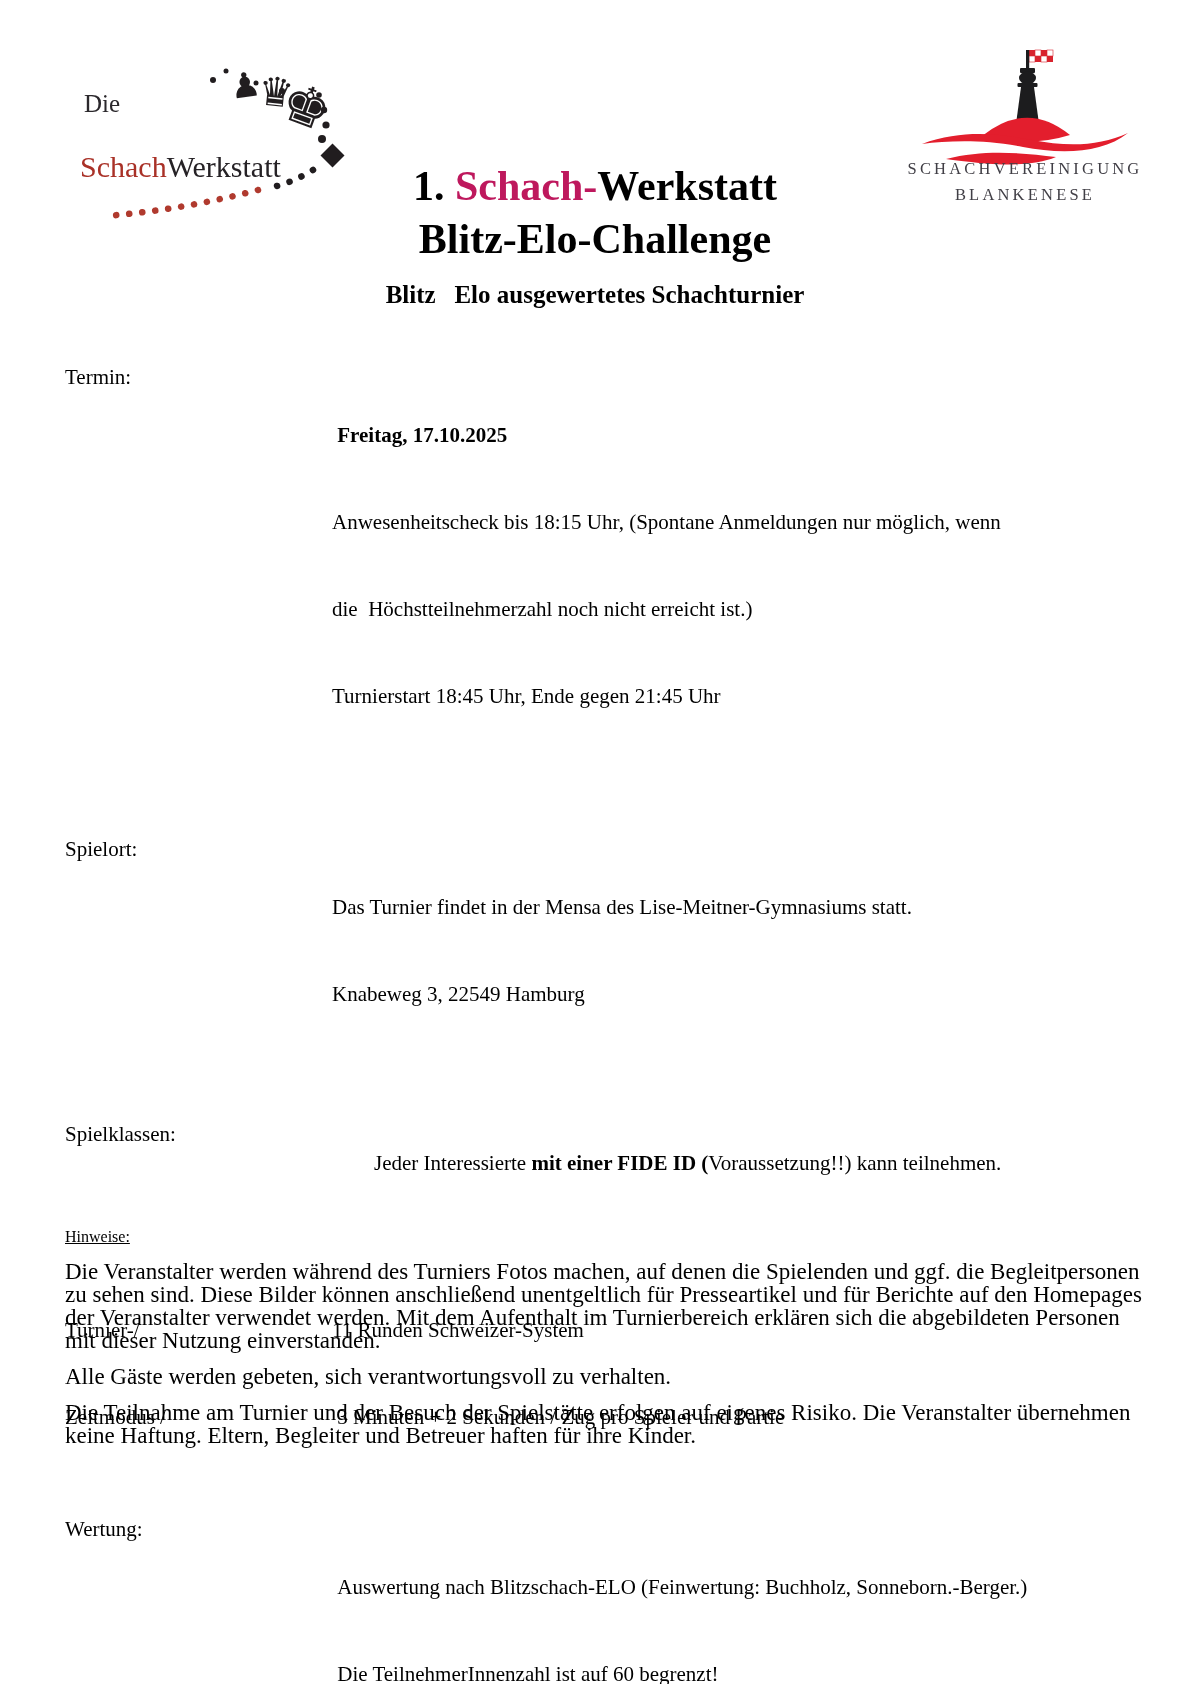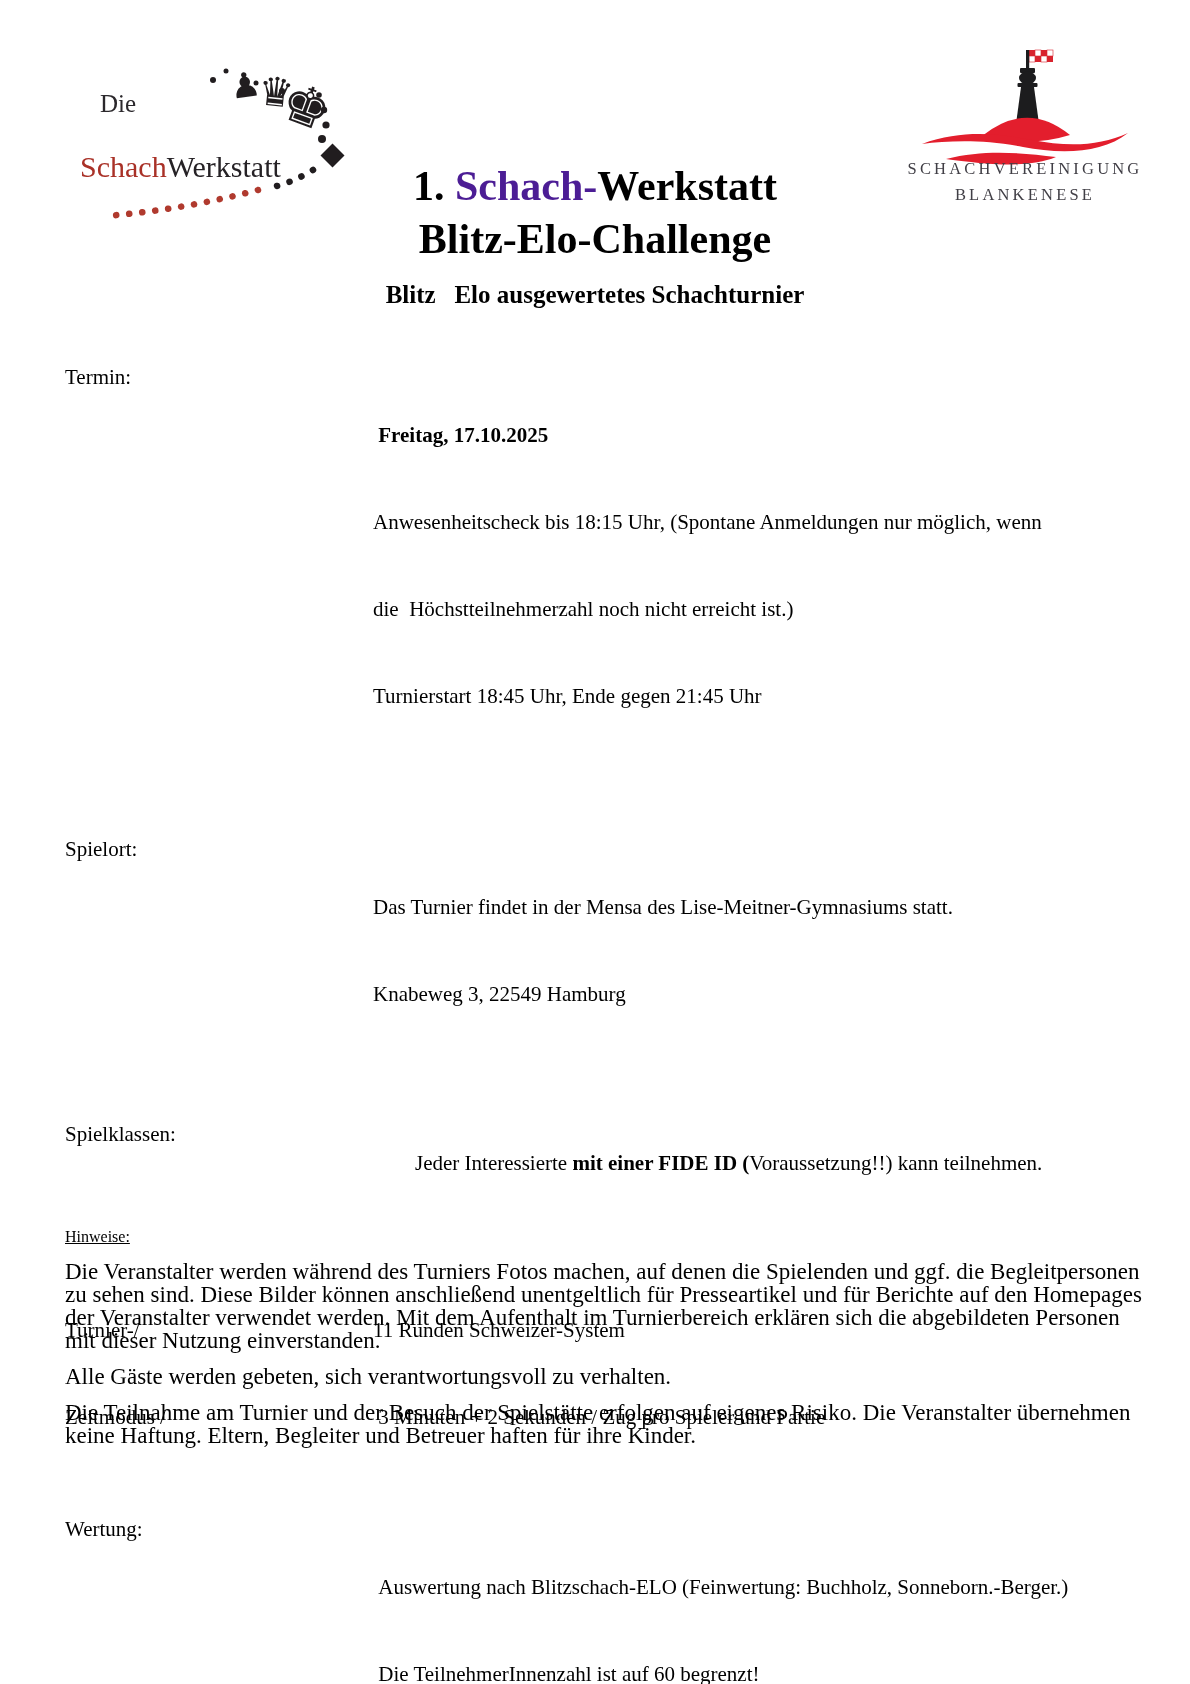--- a/index.html
+++ b/index.html
@@ -3,40 +3,40 @@
 <meta charset="utf-8">
 <style>
   html,body{margin:0;padding:0;background:#888;}
   .page{
     position:relative;width:1190px;height:1684px;background:#ffffff;
     margin:0 auto;overflow:hidden;
     font-family:"Liberation Serif","DejaVu Serif",serif;color:#000;
   }
   
   .logo-left{position:absolute;left:70px;top:52px;width:310px;height:175px;}
-  .logo-left .die{position:absolute;left:30px;top:38px;font-size:25px;color:#2b282c;}
+  .logo-left .die{position:absolute;left:14px;top:38px;font-size:25px;color:#2b282c;}
   .logo-left .brand{position:absolute;left:10px;top:66px;font-size:30px;letter-spacing:0px;white-space:nowrap;margin-top:32px;}
   .logo-left .brand .red{color:#a93127;}
   .logo-left .brand .dark{color:#262226;}
   .logo-left .piece{position:absolute;color:#211d1f;font-family:"DejaVu Sans",sans-serif;line-height:1;}
   .logo-left .piece.p1{left:160px;top:16px;font-size:34px;transform:rotate(-8deg);}
   .logo-left .piece.p2{left:188px;top:20px;font-size:40px;transform:rotate(6deg);}
   .logo-left .piece.p3{left:212px;top:28px;font-size:54px;transform:rotate(20deg);}
   .logo-left svg{position:absolute;left:0;top:0;}
   
   .logo-right{position:absolute;left:870px;top:42px;width:300px;height:168px;}
   .logo-right svg{position:absolute;left:0;top:0;}
   
   .title-block{position:absolute;left:15px;top:160px;width:1160px;text-align:center;}
   .title-line{font-size:42px;font-weight:bold;line-height:53px;white-space:pre;}
-  .title-line .red{color:#4c1d95;}
+  .title-line .red{color:#be185d;}
   .subtitle{margin-top:15px;font-size:25px;font-weight:bold;white-space:pre;}
   
   .details{position:absolute;left:65px;top:363px;width:1075px;font-size:21px;line-height:29px;}
-  .row{display:flex;gap:41px;}
+  .row{display:flex;}
   .row .lbl{flex:0 0 267px;white-space:pre-wrap;}
   .row .val{flex:1;white-space:pre-wrap;}
   .b{font-weight:bold;}
   .m-spielort{margin-top:66px;}
   .m-spielklassen{margin-top:53px;}
   .m-turniermodus{margin-top:51px;}
   .m-wertung{margin-top:25px;}
   
   .hinweise{position:absolute;left:65px;top:1228px;width:1078px;}
   .hinweise h3{margin:0 0 14px 0;font-size:16px;font-weight:normal;text-decoration:underline;}

